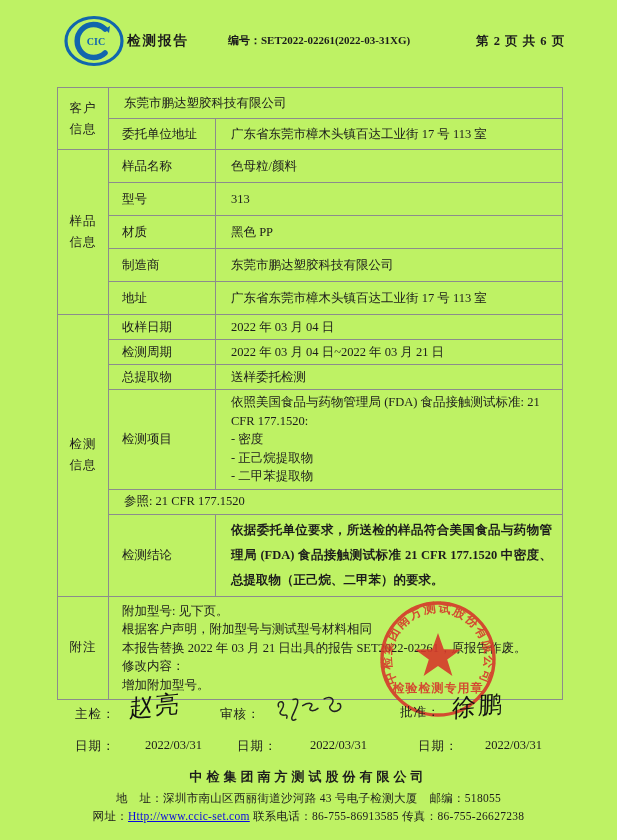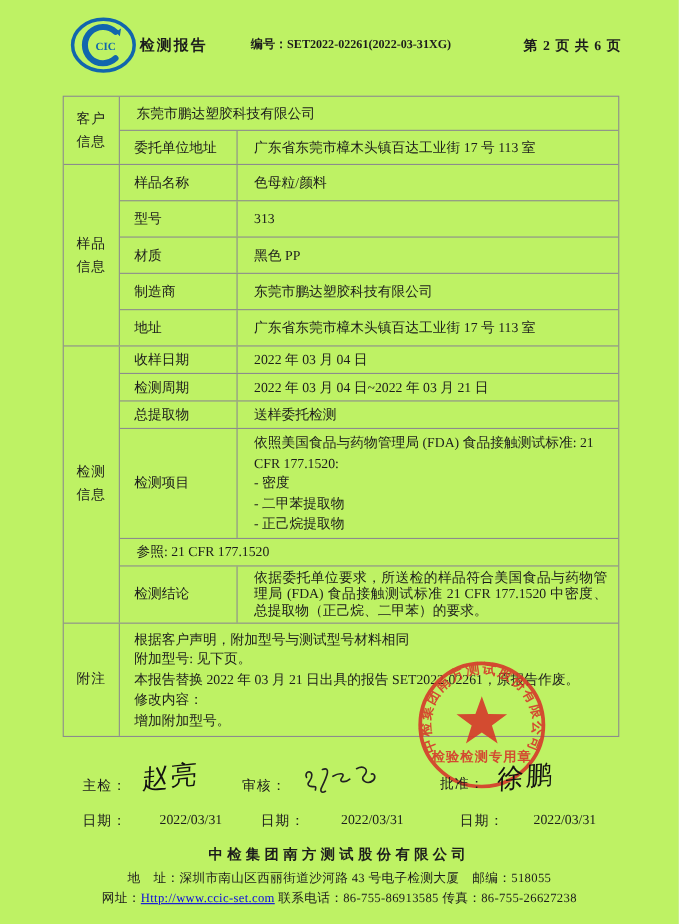--- a/index.html
+++ b/index.html
@@ -32,21 +32,21 @@
   .cell-label{
     width:93px;flex:0 0 93px;border-right:1px solid #8c8c8c;
     padding-left:13px;display:flex;align-items:center;font-size:12.5px;box-sizing:content-box;
   }
   .cell-value{flex:1;min-width:0;padding:0 10px 0 15px;display:flex;align-items:center;font-size:12.5px;}
   .h30 .cell-label,.h30 .cell-value{min-height:30px;}
   .h32 .cell-label,.h32 .cell-value{min-height:32px;text-align:center;}
   .h24 .cell-label,.h24 .cell-value{min-height:24px;}
   .multiline .cell-value{display:block;padding-top:3px;padding-bottom:3px;line-height:18.5px;}
   .multiline .cell-label{align-items:center;}
-  .para .cell-value{display:block;padding-top:3px;padding-bottom:3px;line-height:15px;text-align:justify;}
+  .para .cell-value{display:block;padding-top:3px;padding-bottom:3px;line-height:25px;text-align:justify;font-weight:bold;}
   .note-cell{padding:5px 10px 5px 13px;font-size:12.5px;line-height:18px;}
   .note-cell div{margin:0 0 0.5px 0;}
   
   .stamp{position:absolute;left:376px;top:595px;width:124px;height:128px;opacity:0.9;pointer-events:none;}
   
   .sig-area{position:absolute;left:57px;top:690px;width:506px;height:70px;font-size:12.5px;}
   .sig-area .lbl{position:absolute;letter-spacing:1px;}
   .handwriting{
     position:absolute;font-size:24px;color:#111;
     transform:rotate(-6deg) skewX(-8deg);letter-spacing:2px;white-space:nowrap;
@@ -138,42 +138,42 @@
         </div>
         <div class="trow h24">
           <div class="cell-label">总提取物</div>
           <div class="cell-value">送样委托检测</div>
         </div>
         <div class="trow multiline">
           <div class="cell-label">检测项目</div>
           <div class="cell-value">
             <div>依照美国食品与药物管理局 (FDA) 食品接触测试标准: 21 CFR 177.1520:</div>
             <div>- 密度</div>
+            <div>- 正己烷提取物</div>
             <div>- 二甲苯提取物</div>
-            <div>- 正己烷提取物</div>
           </div>
         </div>
         <div class="trow h24">
           <div class="cell-value">参照: 21 CFR 177.1520</div>
         </div>
         <div class="trow para">
           <div class="cell-label">检测结论</div>
           <div class="cell-value">依据委托单位要求，所送检的样品符合美国食品与药物管理局 (FDA) 食品接触测试标准 21 CFR 177.1520 中密度、总提取物（正己烷、二甲苯）的要求。</div>
         </div>
       </div>
     </div>
 
     <div class="tsec">
       <div class="sec-label">
         <span>附注</span>
       </div>
       <div class="sec-body">
         <div class="note-cell">
+          <div>附加型号: 见下页。</div>
           <div>根据客户声明，附加型号与测试型号材料相同</div>
-          <div>附加型号: 见下页。</div>
           <div>本报告替换 2022 年 03 月 21 日出具的报告 SET2022-02261，原报告作废。</div>
           <div>修改内容：</div>
           <div>增加附加型号。</div>
         </div>
       </div>
     </div>
 
   </div>
 
   <div class="stamp">

